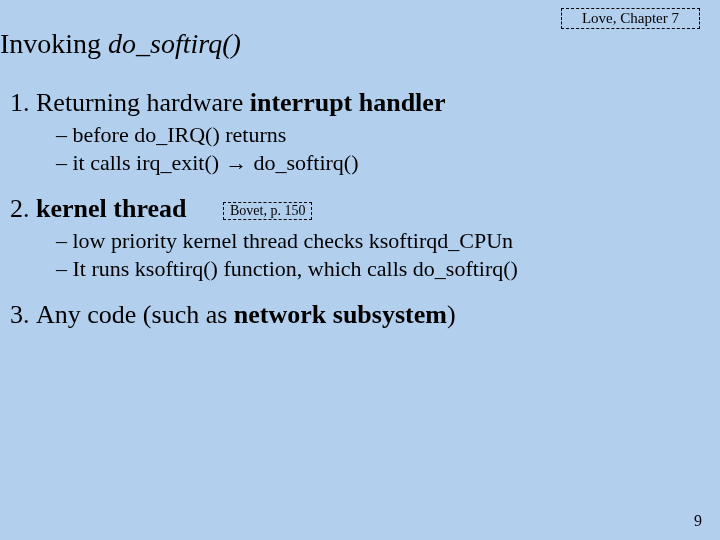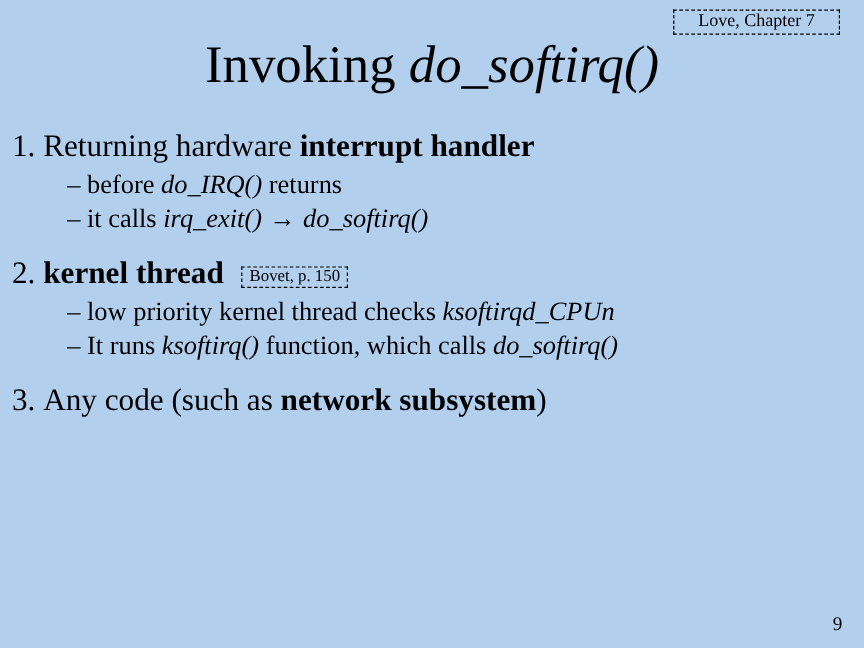--- a/index.html
+++ b/index.html
@@ -18,22 +18,22 @@
     border: 1px dashed #000;
     font-size: 15px;
     padding: 1px 20px;
     background: transparent;
   }
   .ref-top {
     top: 8px;
     right: 20px;
   }
   .title {
-    text-align: center;
-    font-size: 44px;
+    text-align: left;
+    font-size: 28px;
     padding-top: 28px;
     padding-bottom: 10px;
   }
   .title .fn {
     font-style: italic;
   }
   ol.main {
     margin: 0 0 0 24px;
     padding: 0 24px 0 12px;
     font-size: 26px;
@@ -50,29 +50,29 @@
   }
   ul.sub > li {
     text-indent: -28px;
     padding-left: 28px;
     margin: 2px 0;
   }
   ul.sub > li::before {
     content: "–   ";
   }
   .b { font-weight: bold; }
-  .i { font-style: italic; }
+  .i { }
   .u { }
   .ref-inline {
     display: inline-block;
     border: 1px dashed #000;
     font-size: 14px;
     padding: 0px 6px;
     vertical-align: 2px;
-    margin-left: 8px;
+    margin-left: 30px;
     font-weight: normal;
   }
   .arrow {
     font-family: Arial, sans-serif;
   }
   .pagenum {
     position: absolute;
     bottom: 10px;
     right: 18px;
     font-size: 16px;

